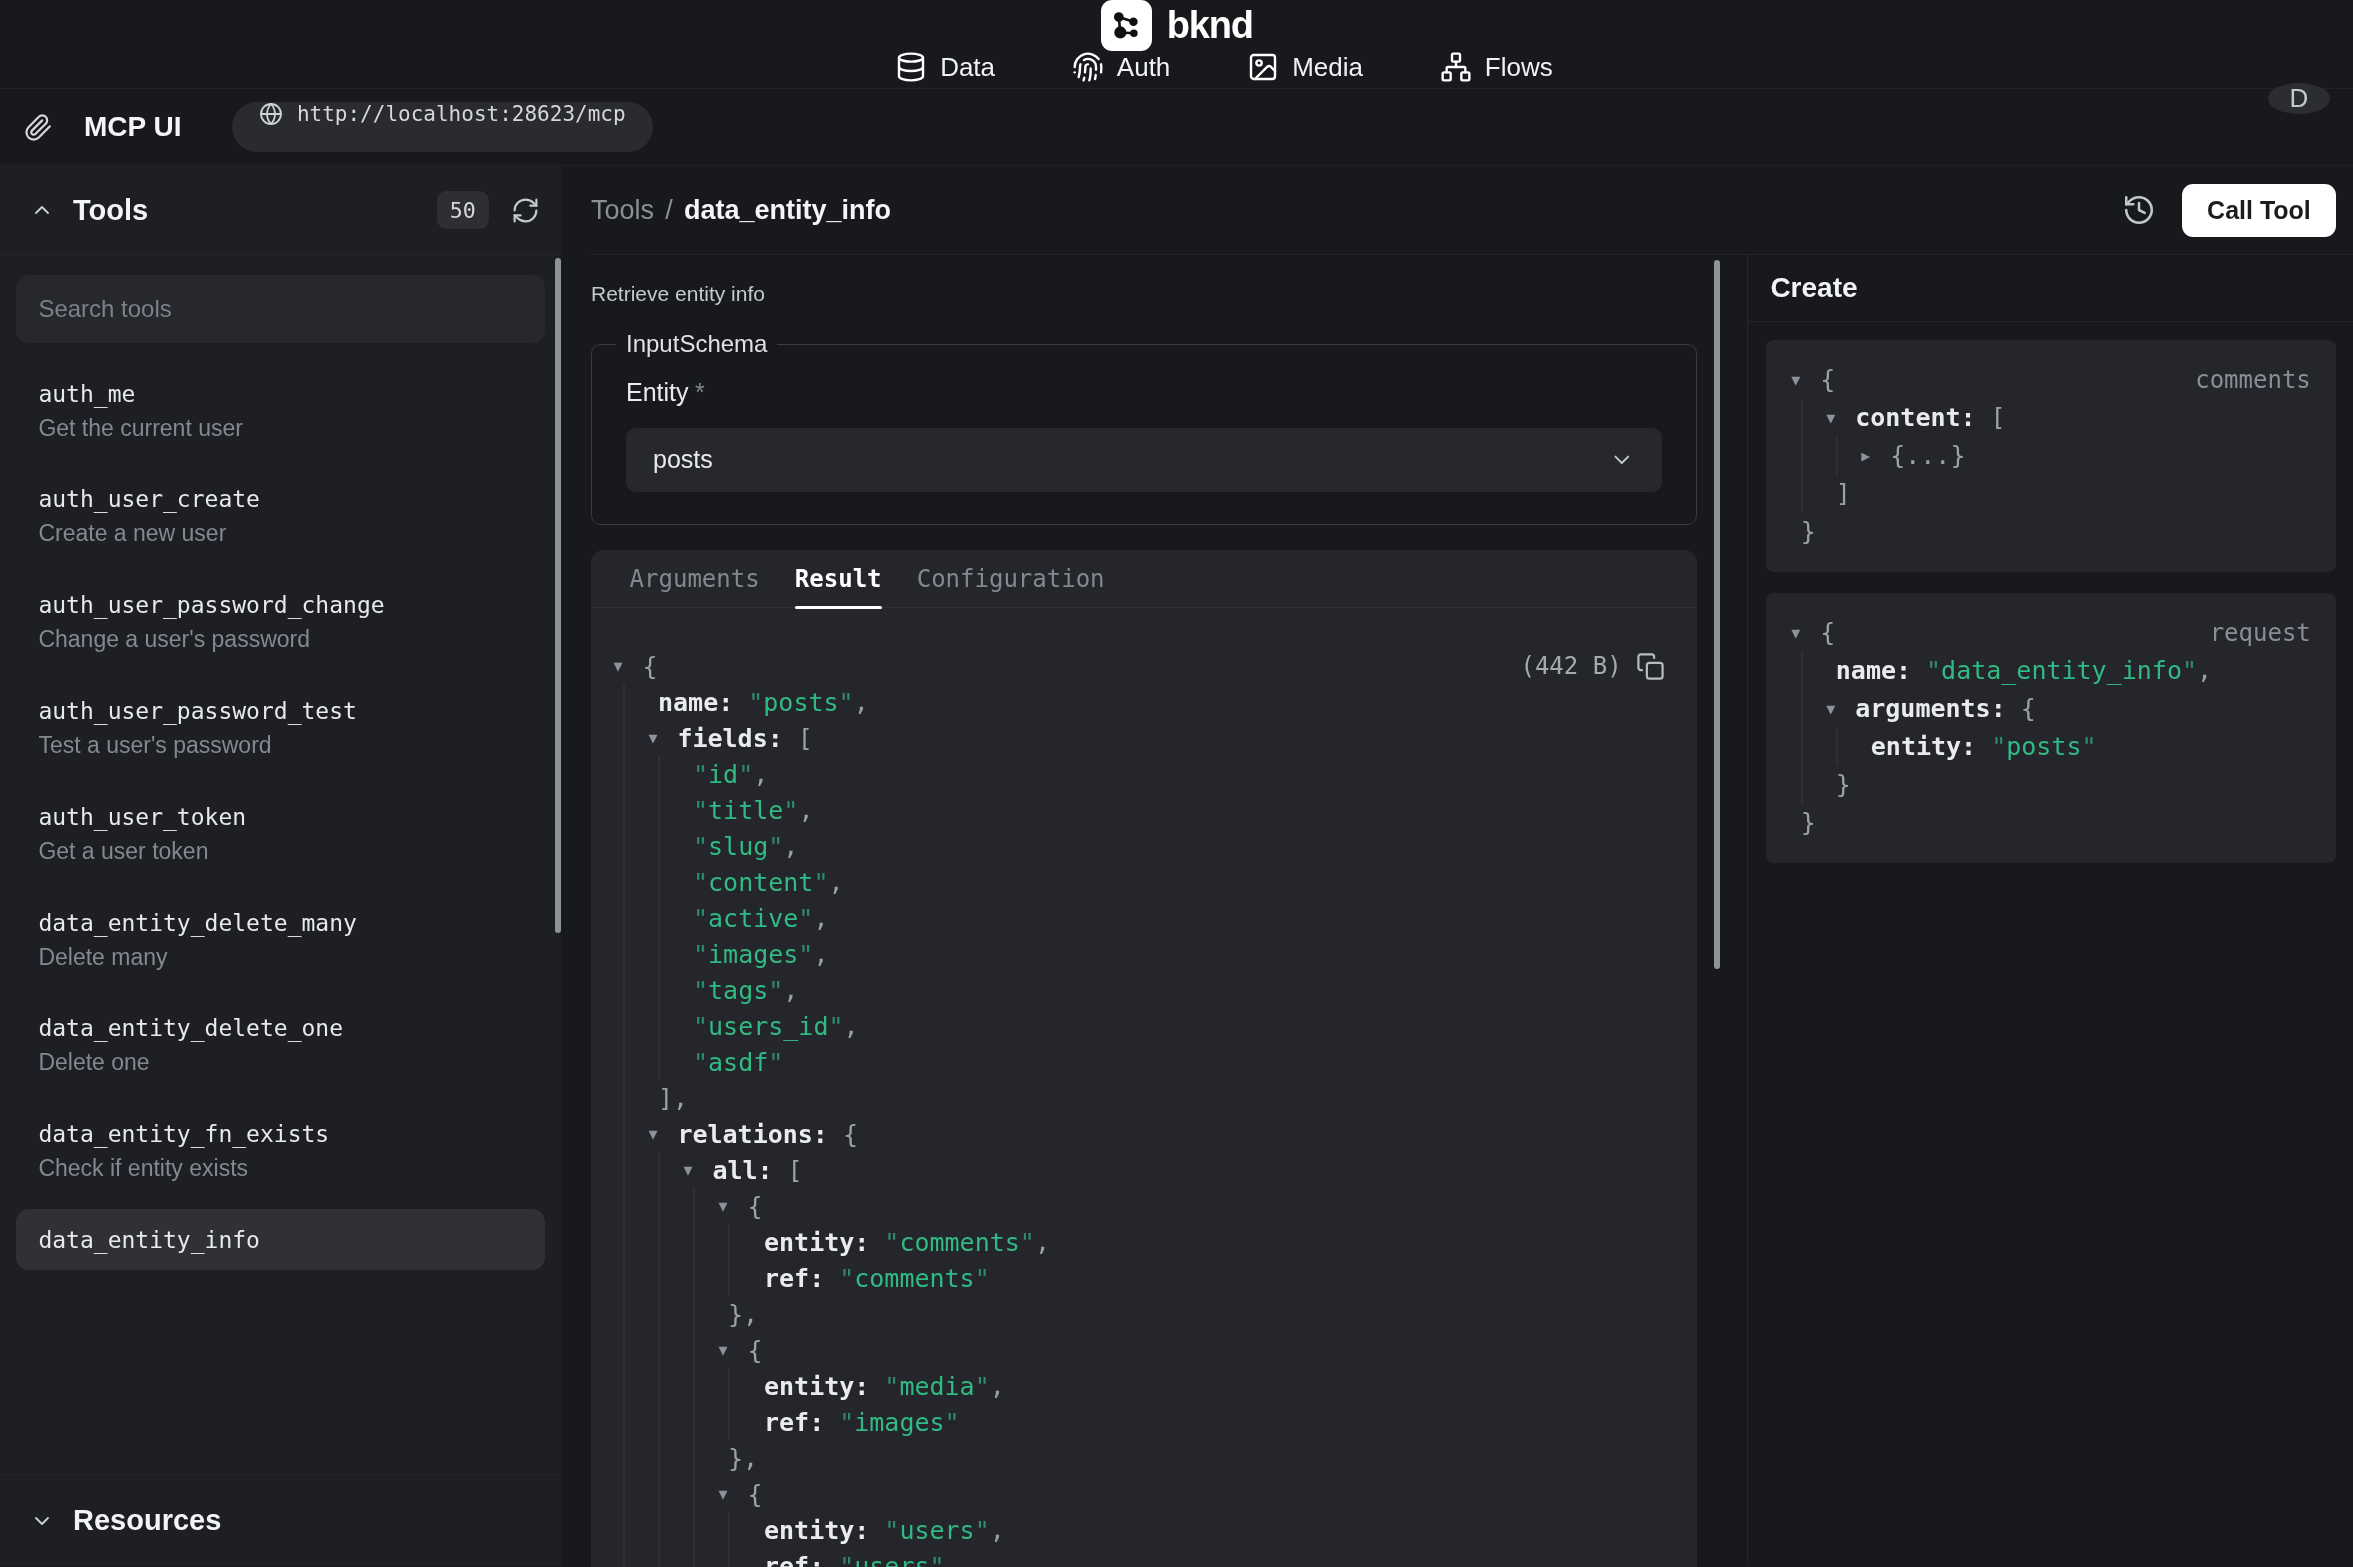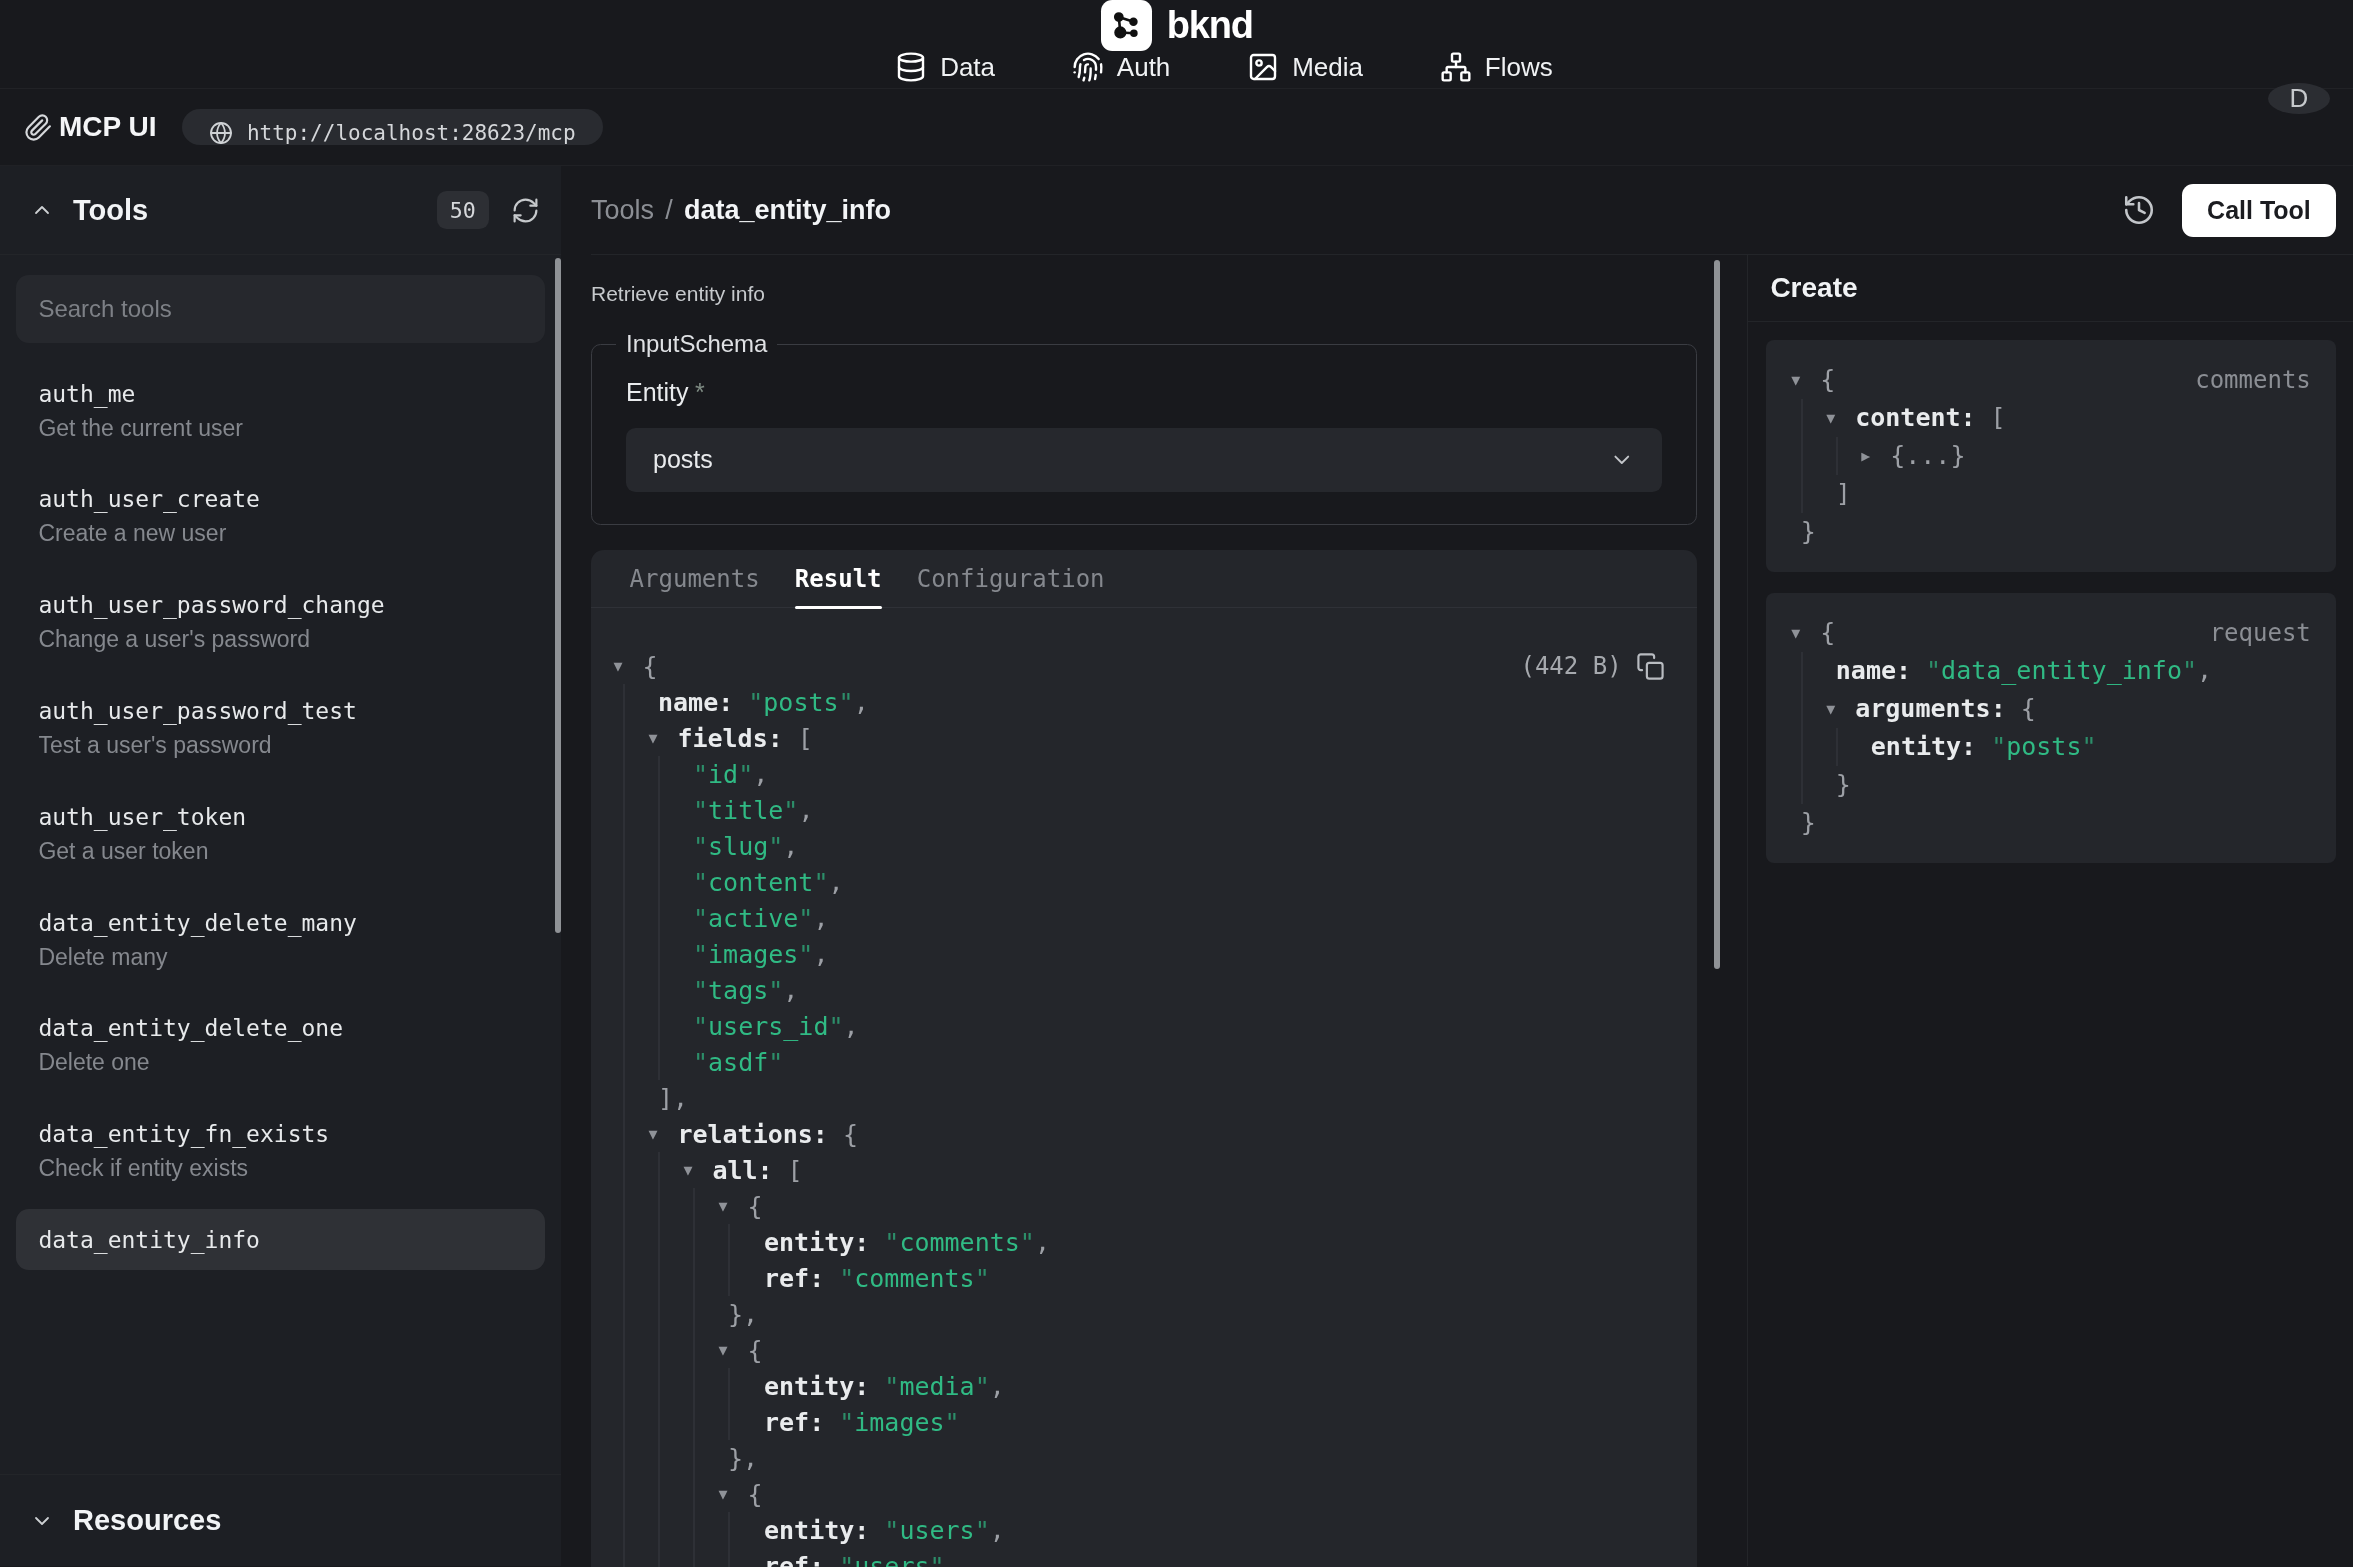--- a/index.html
+++ b/index.html
@@ -21,24 +21,24 @@
   .brand-logo{width:51px;height:51px;background:#fff;border-radius:11.2px;display:flex;align-items:center;justify-content:center;}
   .brand-logo svg{width:37px;height:37px;}
   .brand-name{font-size:38px;font-weight:700;color:#fff;letter-spacing:-1.2px;}
   .topnav{display:flex;margin-left:94px;gap:77px;}
   .nav-item{display:flex;gap:12.8px;align-items:center;font-size:26px;color:#f0f2f4;cursor:pointer;}
   .nav-item .nav-ic{color:#fff;} .nav-item .nav-ic svg{width:32px;height:32px;}
   .avatar{margin-left:auto;width:62px;height:62px;border-radius:50%;background:#2b2d32;color:#c6c9cc;
           font-size:26px;display:flex;align-items:center;justify-content:center;cursor:pointer;}
 
   
-  .mcpbar{height:77px;display:flex;align-items:center;padding:0 24px;gap:6px;border-bottom:1.6px solid #202125;}
+  .mcpbar{height:77px;display:flex;align-items:center;padding:0 24px;gap:31px;border-bottom:1.6px solid #202125;}
   .mcp-ic{color:#d6d8db;} .mcp-ic svg{width:29px;height:29px;}
   .mcp-title{font-size:28px;font-weight:700;color:#f4f5f7;margin-right:19px;}
-  .url-pill{height:36px;background:#292b30;border:none;border-radius:25px;display:flex;align-items:flex-end;
+  .url-pill{height:50px;background:#292b30;border:none;border-radius:25px;display:flex;align-items:flex-start;
             gap:14.4px;padding:0 27px;color:#cfd2d5;cursor:pointer;}
   .url-pill svg{width:24px;height:24px;}
   .url-text{font-family:"DejaVu Sans Mono",monospace;font-size:21px;color:#d5d7da;}
 
   
   .content{display:flex;height:1400px;}
   .sidebar{width:561px;flex:none;background:var(--panel);display:flex;flex-direction:column;}
   .rightcol{flex:1;margin-left:30px;display:flex;flex-direction:column;min-width:0;}
 
   

